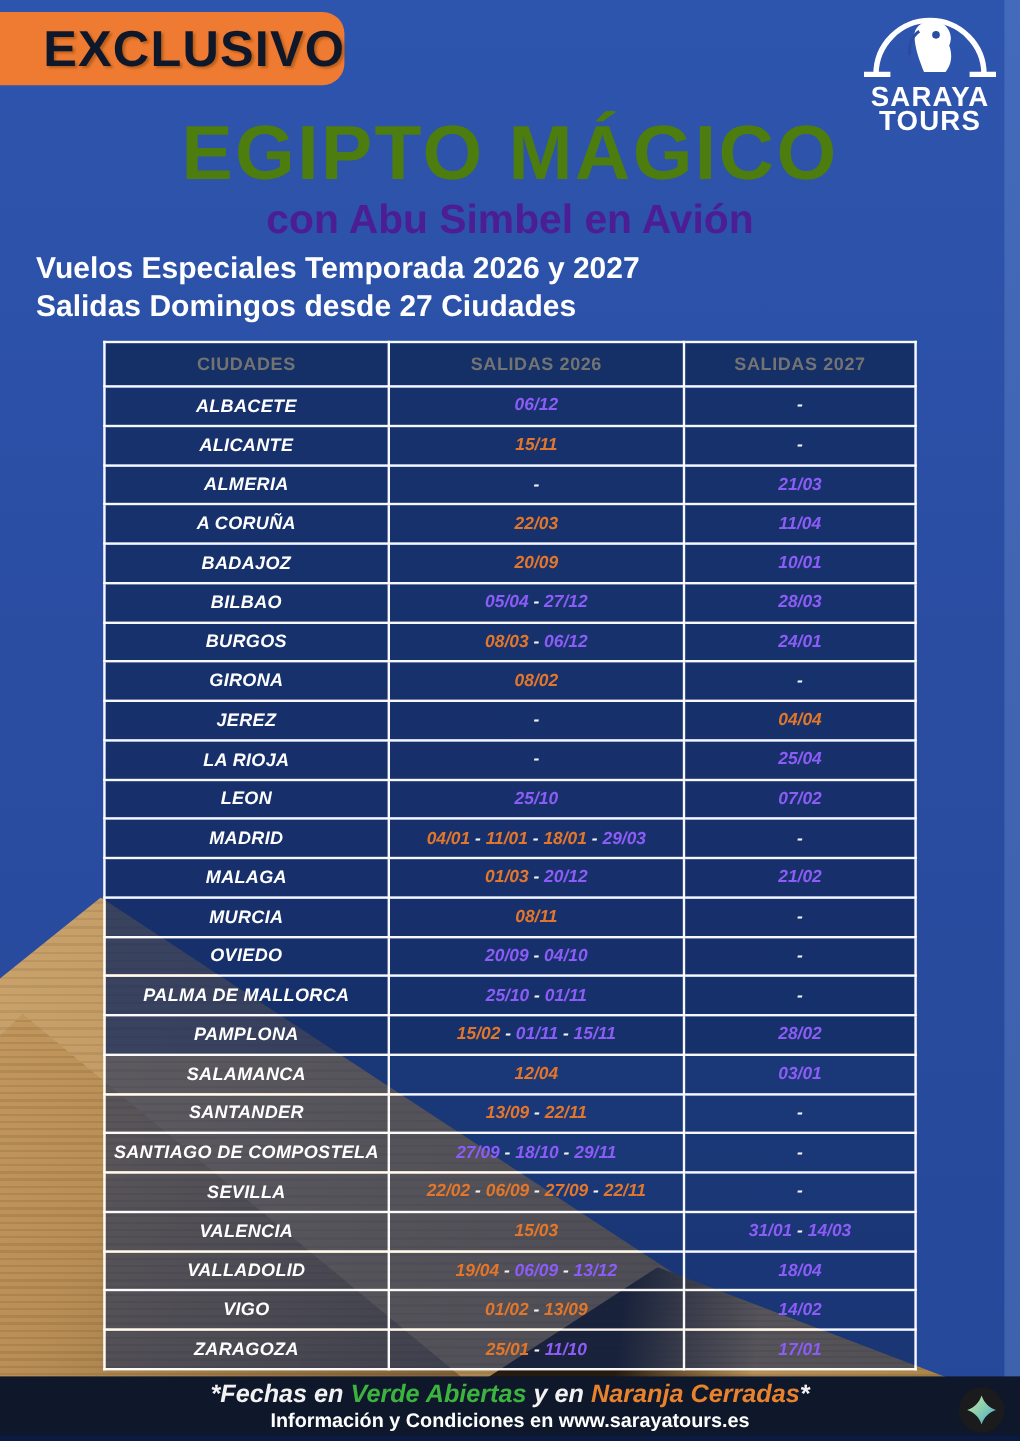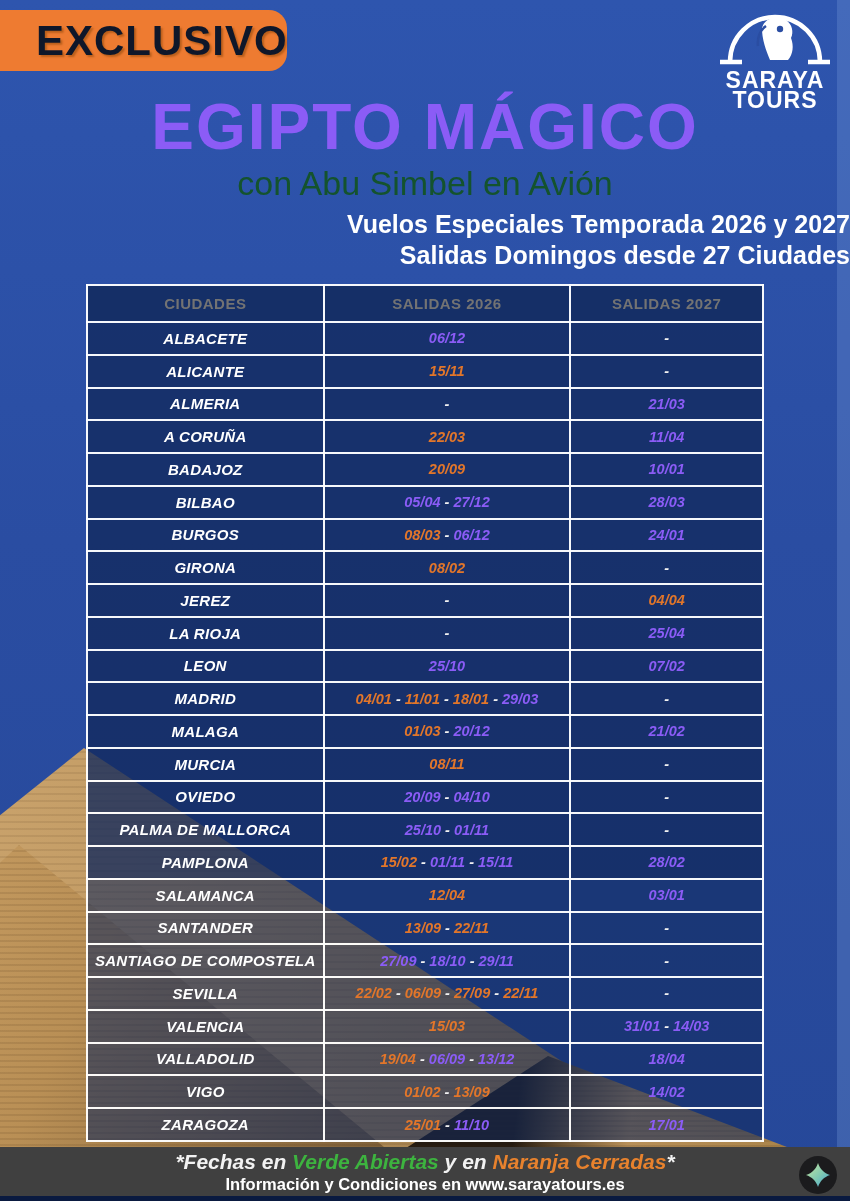--- a/index.html
+++ b/index.html
@@ -42,29 +42,29 @@
     background:#ee7b31; border-radius:0 18px 18px 0;
     color:#0f172a; font-weight:bold; font-size:42px; line-height:61px;
     padding-left:36px; letter-spacing:1px;
     text-shadow:2px 2px 2px rgba(120,60,0,0.45);
   }
   .logo {
     position:absolute; z-index:2; top:6px; right:14px; width:122px; height:104px;
   }
   .title {
     position:absolute; z-index:2; top:90px; left:0; width:850px; text-align:center;
-    color:#8b5cf6; font-size:64px; font-weight:bold; letter-spacing:2px;
+    color:#4d7c0f; font-size:64px; font-weight:bold; letter-spacing:2px;
   }
   .subtitle {
     position:absolute; z-index:2; top:164px; left:0; width:850px; text-align:center;
-    color:#14532d; font-size:34px; font-weight:normal;
+    color:#4c1d95; font-size:34px; font-weight:bold;
   }
   .tagline1, .tagline2 {
-    position:absolute; z-index:2; left:0; width:850px; text-align:right;
-    color:#fff; font-size:25px; font-weight:bold;
+    position:absolute; z-index:2; left:0; width:850px; text-align:left;
+    color:#fff; font-size:25px; font-weight:bold;padding-left:30px;
   }
   .tagline1 { top:210px; }
   .tagline2 { top:241px; }
   
   table.schedule {
     position:absolute; z-index:2; left:50%; transform:translateX(-50%);
     top:284px; width:678px; height:858px;
     border-collapse:collapse; table-layout:fixed;
   }
   table.schedule col.c1 { width:35%; }
@@ -84,21 +84,21 @@
   table.schedule tbody tr:nth-child(n+26) td { background:rgba(18,41,92,0.40); }
   td.city { color:#fff; font-size:15px; font-weight:bold; font-style:italic; letter-spacing:0.3px; }
   td.dates { font-size:14.5px; font-weight:bold; font-style:italic; }
   .c-green  { color:#8b5cf6; }
   .c-orange { color:#e2762a; }
   .c-white  { color:#f2f2f2; }
   .sep { color:#f2f2f2; }
   
   .footer {
     position:absolute; z-index:3; left:0; bottom:0; width:850px; height:54px;
-    background:#404040; border-bottom:5px solid #0a1a40; text-align:center;
+    background:#0f172a; border-bottom:5px solid #0a1a40; text-align:center;
   }
   .legend { margin-top:3px; font-size:21px; font-weight:bold; font-style:italic; color:#fff; }
   .legend .c-green { color:#3db33f; }
   .legend .c-orange { color:#e8822d; }
   .info { margin-top:1px; font-size:16.5px; font-weight:bold; color:#fff; }
   .genially-btn {
     position:absolute; z-index:4; right:12px; bottom:6px; width:40px; height:40px;
     border:none; background:transparent; cursor:pointer; padding:0;
   }
 </style>

